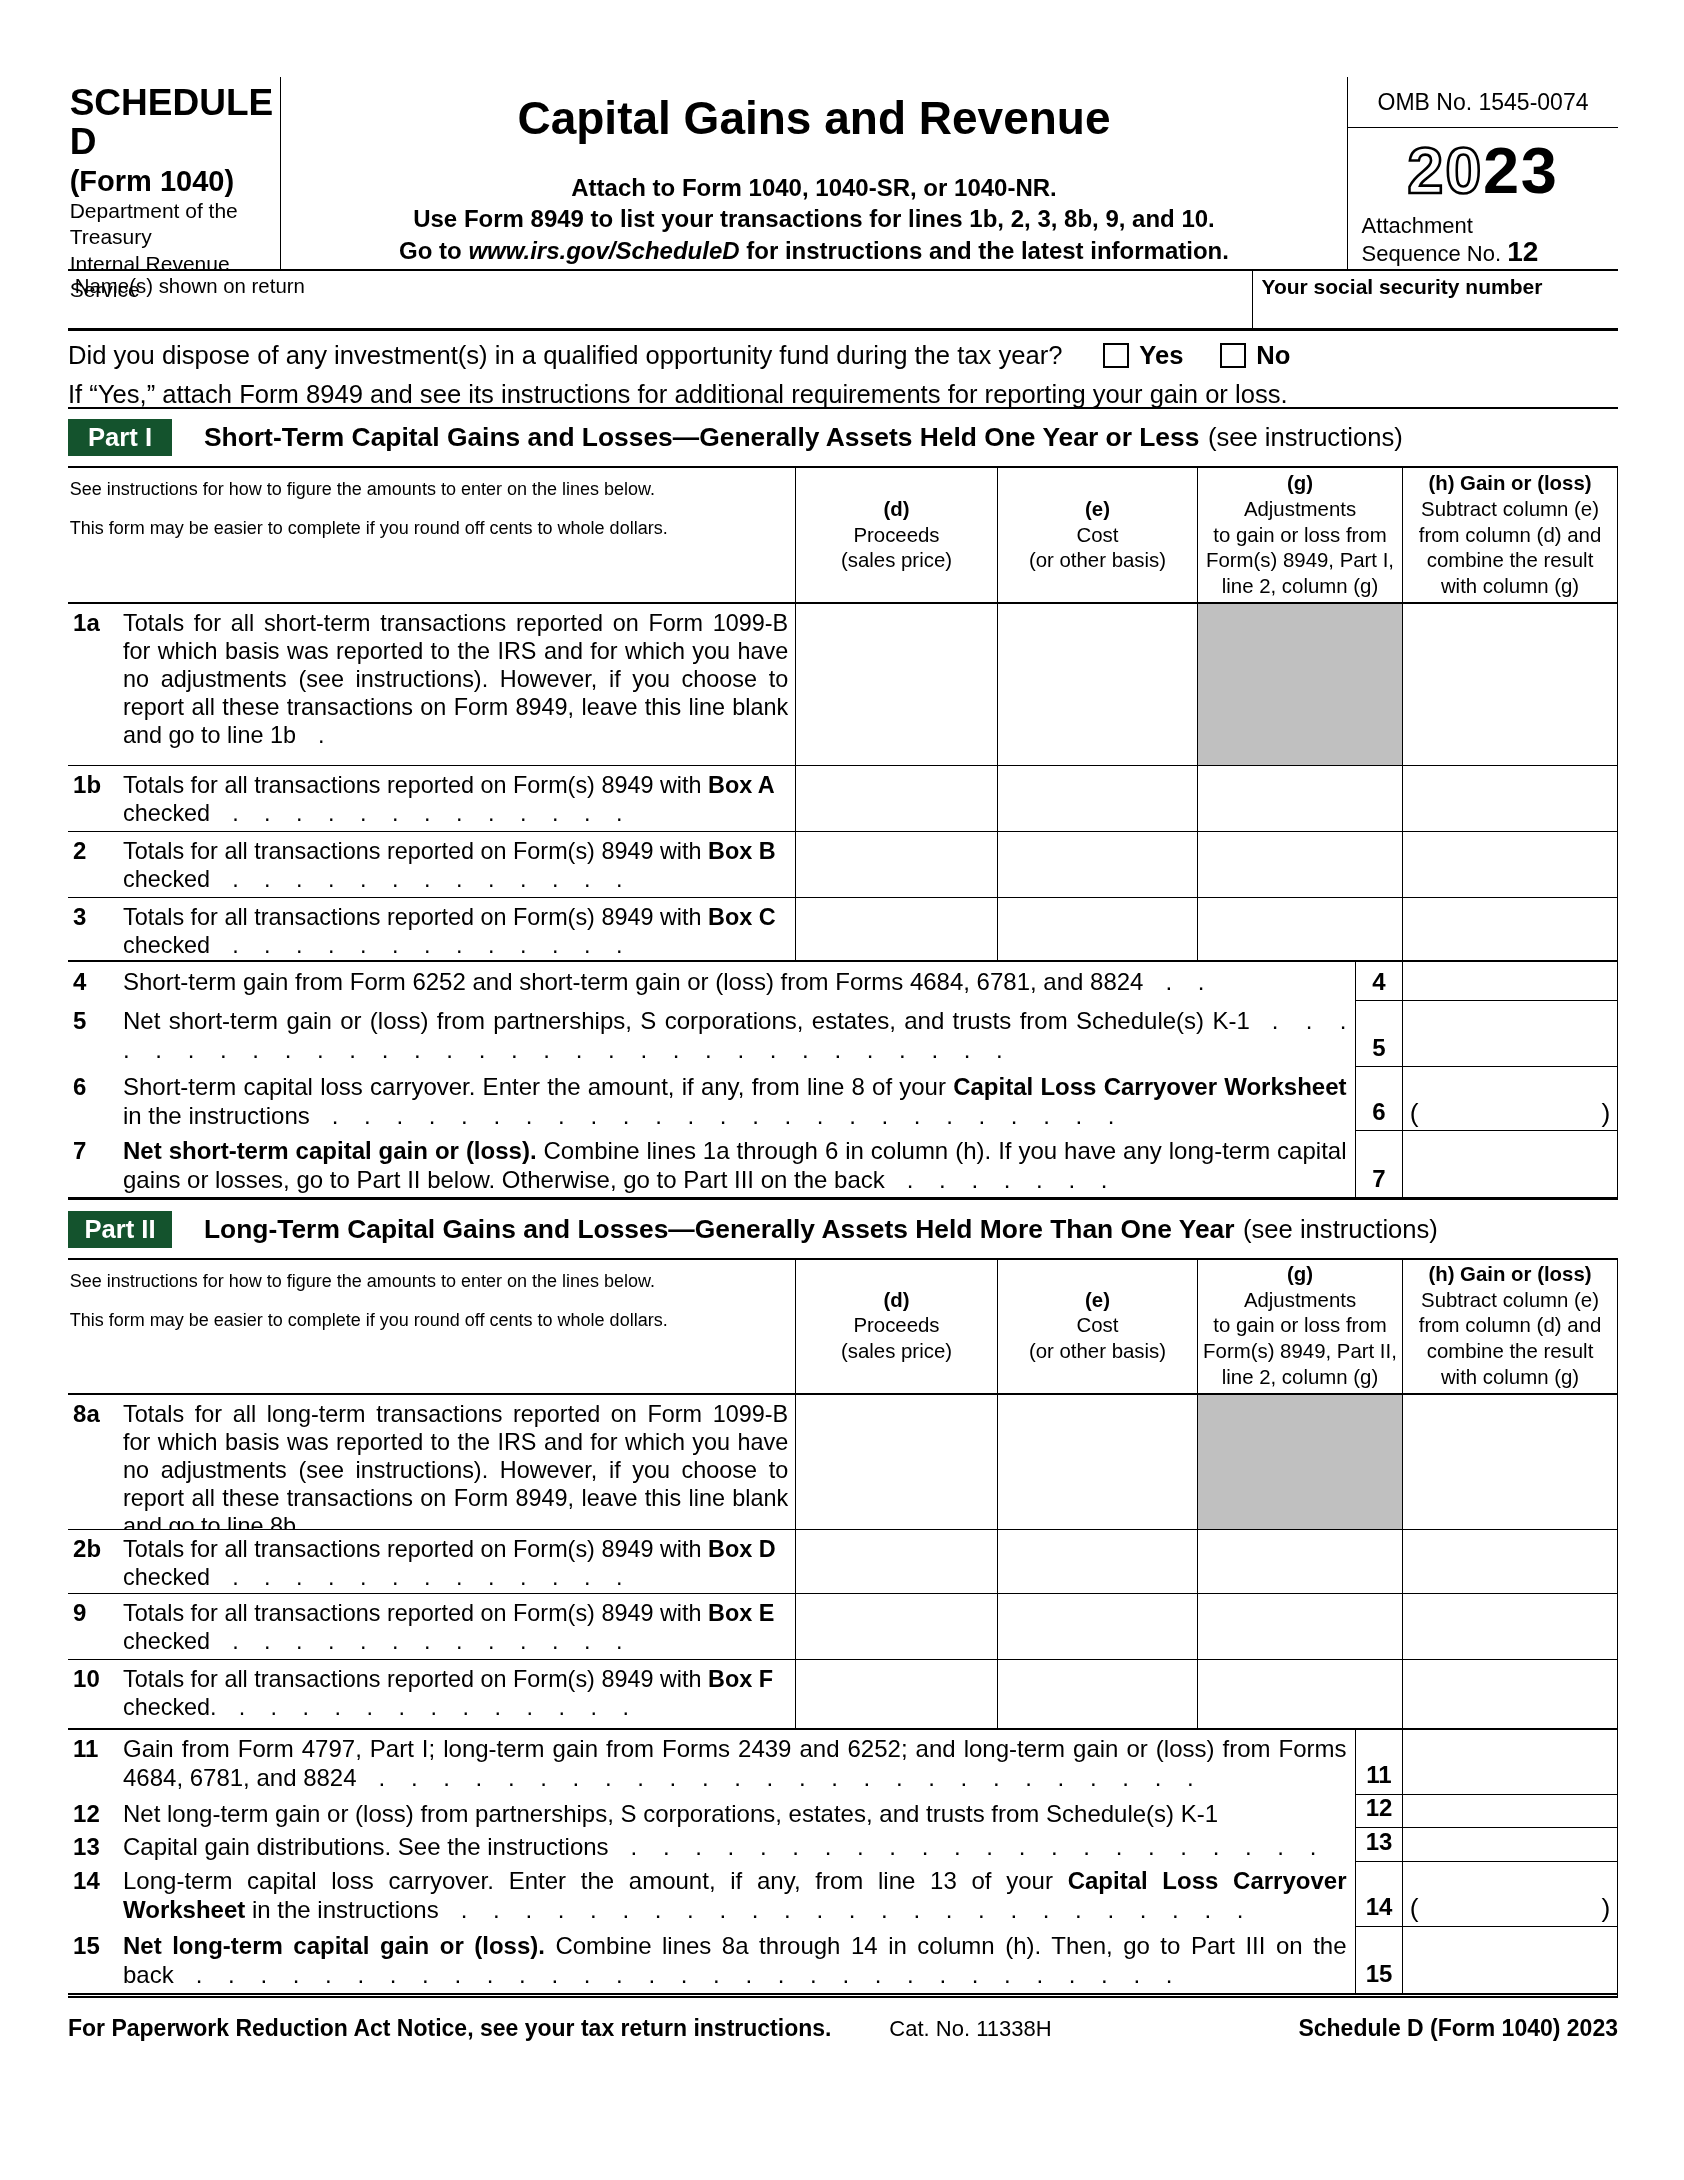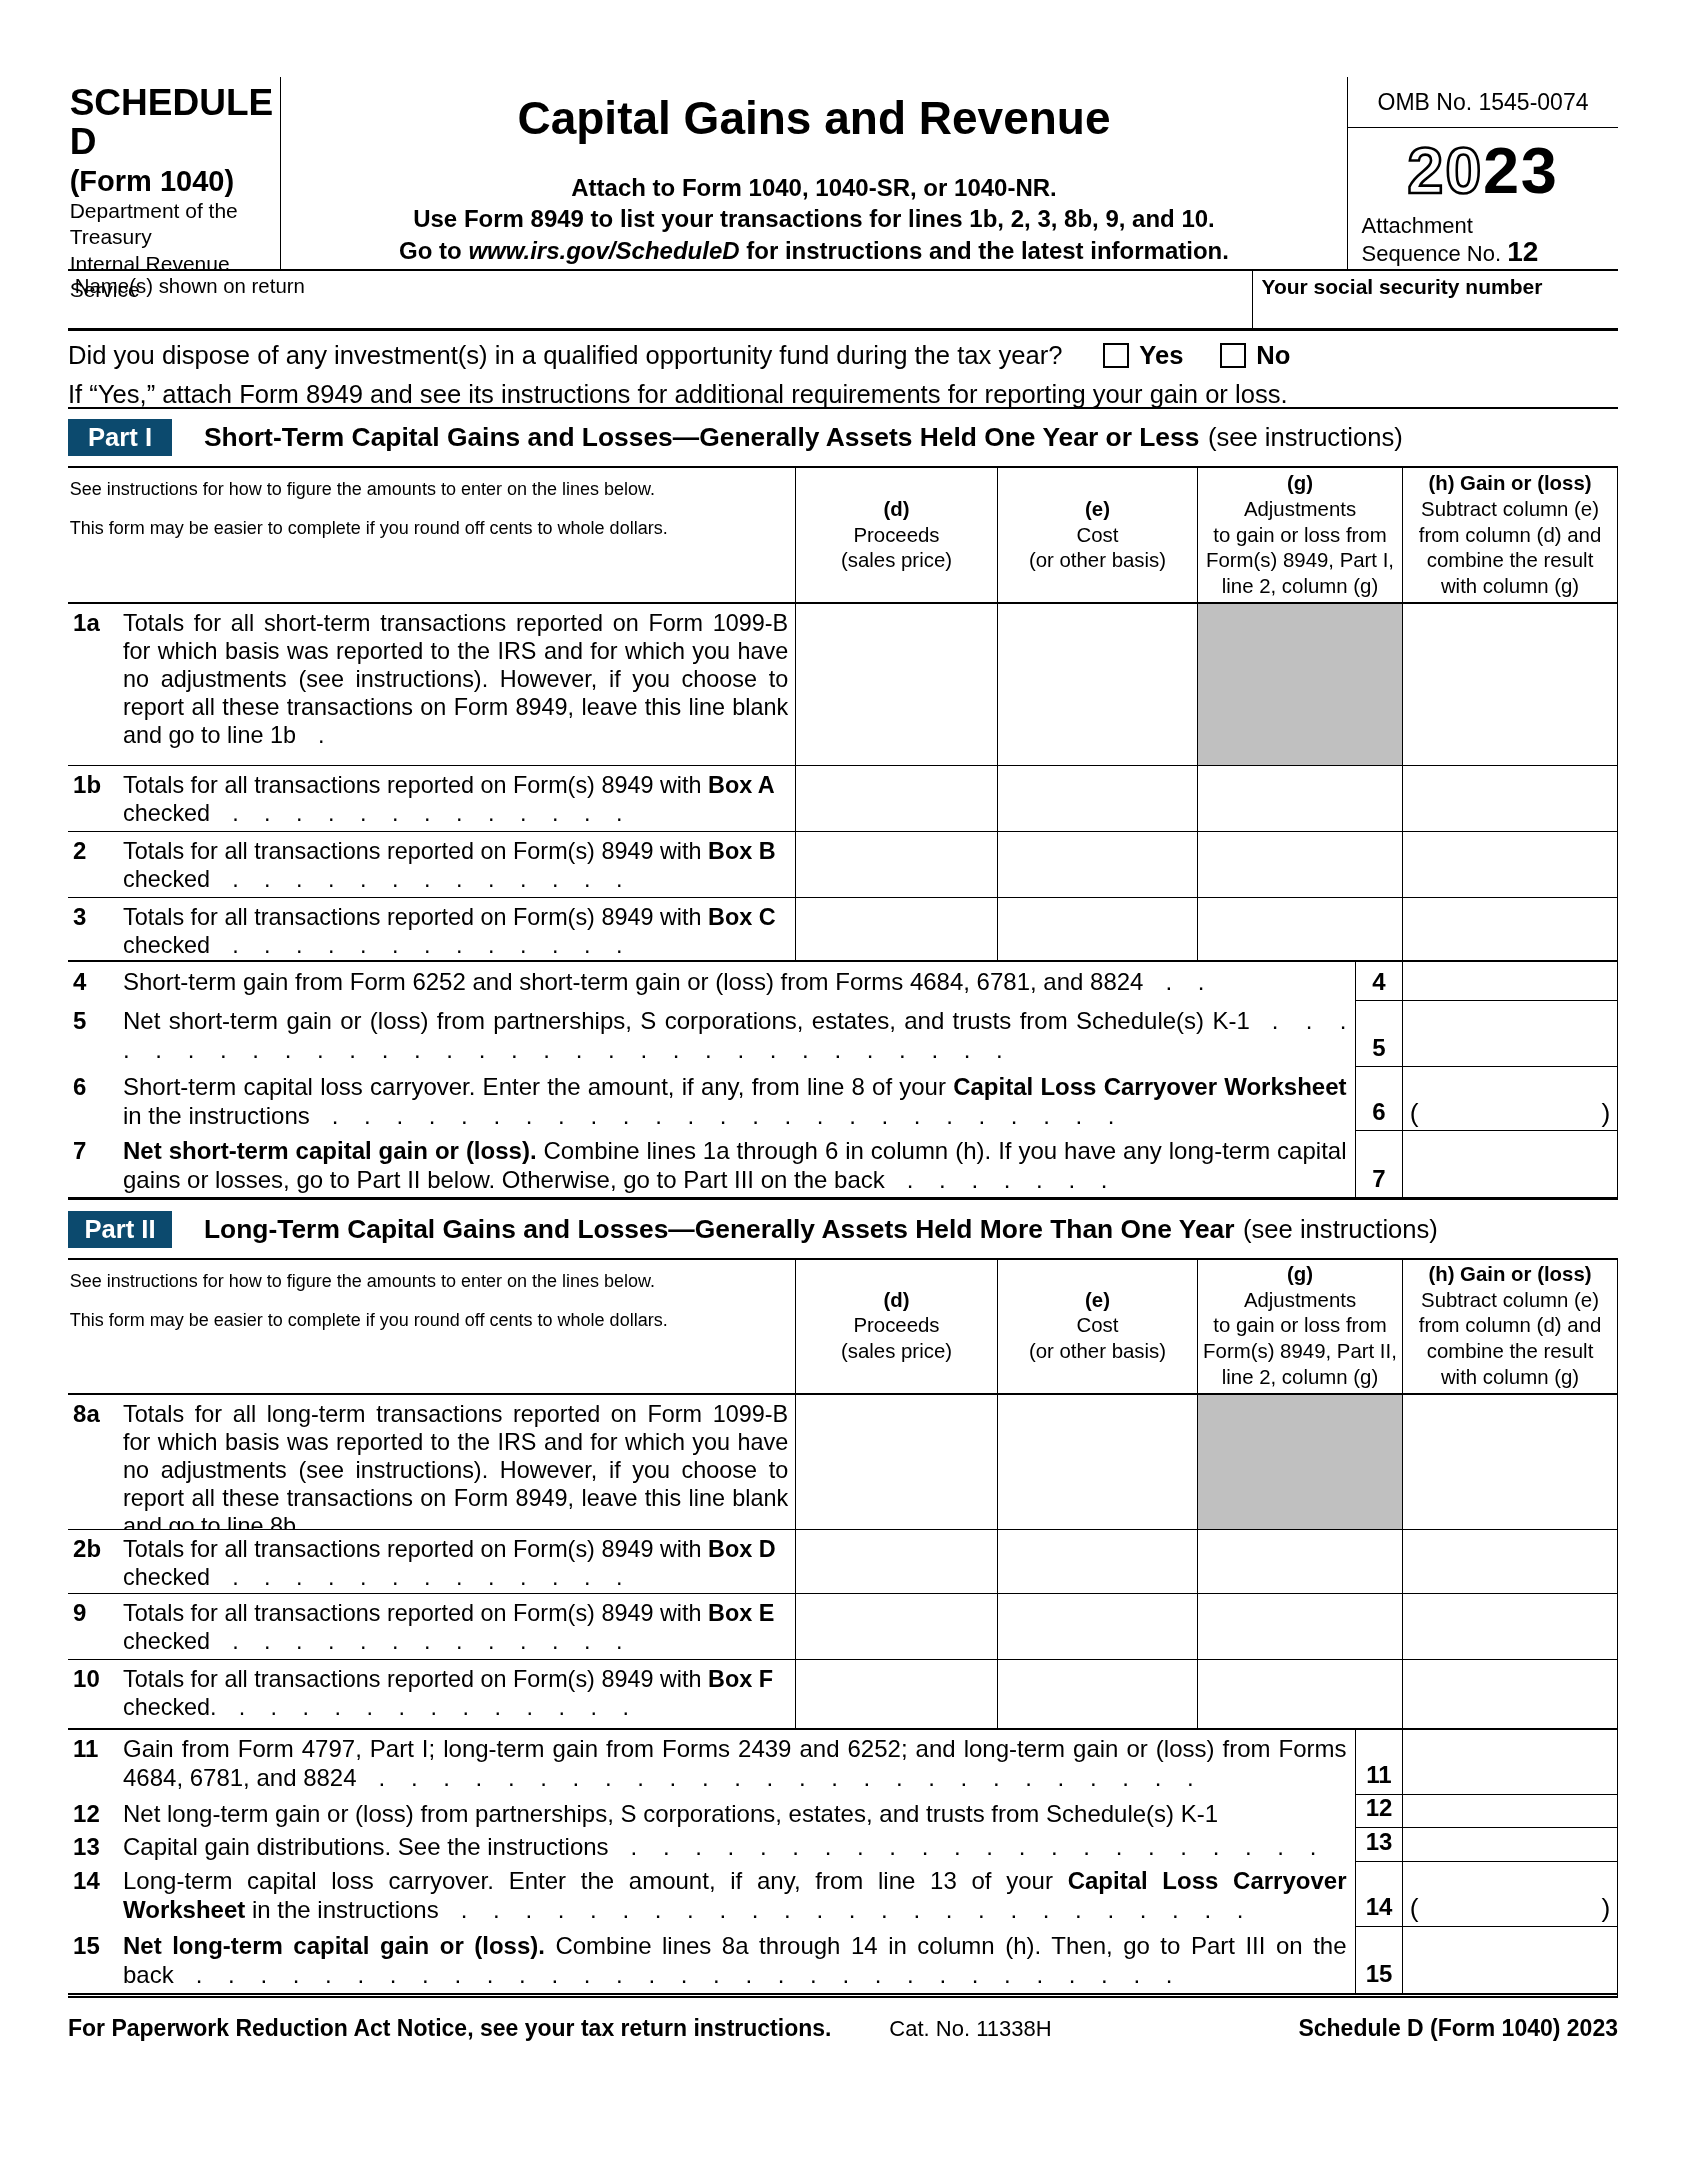--- a/index.html
+++ b/index.html
@@ -40,21 +40,21 @@
   #qblock { height:78px; border-bottom:2.6px solid #000; padding-top:10.2px; font-size:25.6px; }
   .qline1 { display:flex; align-items:center; }
   .chk { width:25.6px; height:25.6px; border:2.6px solid #000; display:inline-block; flex:none; }
   .chk-yes { margin-left:41px; }
   .chk-no { margin-left:37px; }
   .chklab { font-weight:bold; margin-left:10.2px; }
   .qline2 { margin-top:9.4px; }
 
   
   .partbar { margin:10.2px 0; height:37px; display:flex; align-items:center; }
-  .pbadge { background:#0c4a6e; color:#fff; font-weight:bold; font-size:25.6px; width:104px; height:37px;
+  .pbadge { background:#14532d; color:#fff; font-weight:bold; font-size:25.6px; width:104px; height:37px;
             display:flex; align-items:center; justify-content:center; margin-right:32px; flex:none; }
   .ptitle { font-weight:bold; font-size:26.4px; }
   .psee { font-size:25.6px; margin-left:8.5px; }
 
   
   .tbl { border-top:2.6px solid #000; border-right:1.7px solid #000; }
   .tbl1 { border-bottom:3.4px solid #000; }
   .tbl2 { border-bottom:5.1px double #000; }
   .trow { display:flex; border-bottom:1.7px solid #000; overflow:hidden; }
   .trow.thick { border-bottom-width:2.6px; }

